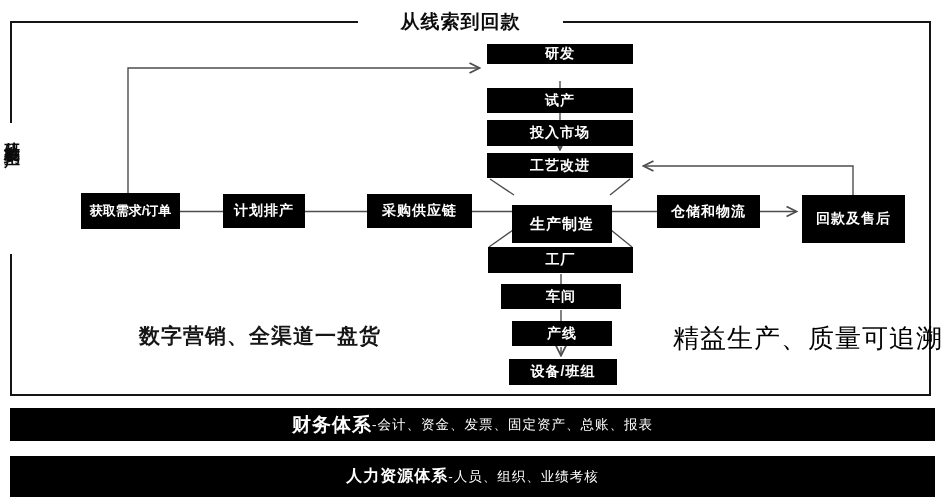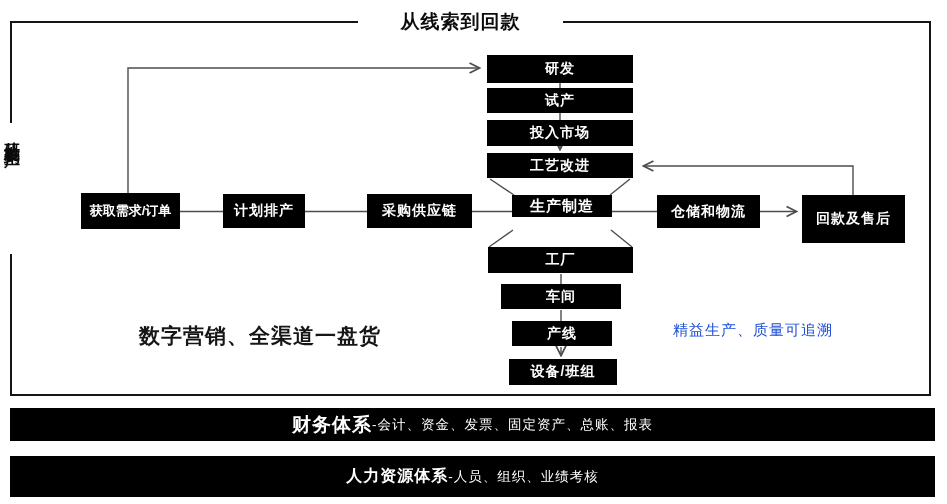--- a/index.html
+++ b/index.html
@@ -20,21 +20,21 @@
   .node{
     position:absolute;background:#000;color:#fff;
     display:flex;align-items:center;justify-content:center;
     font-weight:700;font-size:14px;text-align:center;letter-spacing:1px;
     word-break:break-all;line-height:1.25;
   }
   .node.small{font-size:13px;letter-spacing:0;padding:10px 4px;box-sizing:border-box;}
   .node.center{font-size:15px;}
   .annot{position:absolute;white-space:nowrap;}
   .annot.left{left:139px;top:322px;font-size:21px;font-weight:700;letter-spacing:1px;color:#161616;}
-  .annot.right{left:673px;top:321px;font-size:15px;font-weight:400;letter-spacing:1px;color:#1d4ed8;}
+  .annot.right{left:673px;top:321px;font-size:26px;font-weight:400;letter-spacing:1px;color:#000000;}
   .bar{
     position:absolute;left:10px;width:925px;background:#000;color:#fff;
     display:flex;align-items:center;justify-content:center;white-space:nowrap;
   }
   .bar1{top:408px;height:33px;}
   .bar2{top:456px;height:41px;}
   .bar-title{font-size:19px;font-weight:700;letter-spacing:1px;}
   .bar2 .bar-title{font-size:16px;}
   .bar-detail{font-size:13.5px;font-weight:400;letter-spacing:1px;}
   svg.wires{position:absolute;left:0;top:0;pointer-events:none;}
@@ -79,29 +79,29 @@
       <line x1="630" y1="179" x2="610" y2="195"></line>
       <line x1="513" y1="230" x2="489" y2="247"></line>
       <line x1="611" y1="230" x2="632" y2="247"></line>
 
       <line x1="561" y1="274" x2="561" y2="284"></line>
       <line x1="561" y1="310" x2="561" y2="321"></line>
       <line x1="561" y1="347" x2="561" y2="355" marker-end="url(#ah)"></line>
     </g>
   </svg>
 
-  <div class="node" style="left:487px;top:55px;width:146px;height:28px">研发</div>
+  <div class="node" style="left:487px;top:44px;width:146px;height:20px">研发</div>
   <div class="node" style="left:487px;top:88px;width:146px;height:25px">试产</div>
   <div class="node" style="left:487px;top:120px;width:146px;height:26px">投入市场</div>
   <div class="node" style="left:487px;top:153px;width:146px;height:25px">工艺改进</div>
 
   <div class="node small" style="left:81px;top:193px;width:99px;height:36px">获取需求/订单</div>
   <div class="node" style="left:223px;top:194px;width:82px;height:34px">计划排产</div>
   <div class="node" style="left:367px;top:194px;width:105px;height:34px">采购供应链</div>
-  <div class="node center" style="left:512px;top:195px;width:100px;height:22px">生产制造</div>
+  <div class="node center" style="left:512px;top:205px;width:100px;height:38px">生产制造</div>
   <div class="node" style="left:657px;top:195px;width:103px;height:33px">仓储和物流</div>
   <div class="node" style="left:802px;top:195px;width:103px;height:48px">回款及售后</div>
 
   <div class="node" style="left:488px;top:247px;width:145px;height:26px">工厂</div>
   <div class="node" style="left:501px;top:284px;width:120px;height:25px">车间</div>
   <div class="node" style="left:512px;top:321px;width:100px;height:25px">产线</div>
   <div class="node" style="left:509px;top:359px;width:108px;height:26px">设备/班组</div>
 
   <div class="annot left">数字营销、全渠道一盘货</div>
   <div class="annot right">精益生产、质量可追溯</div>

